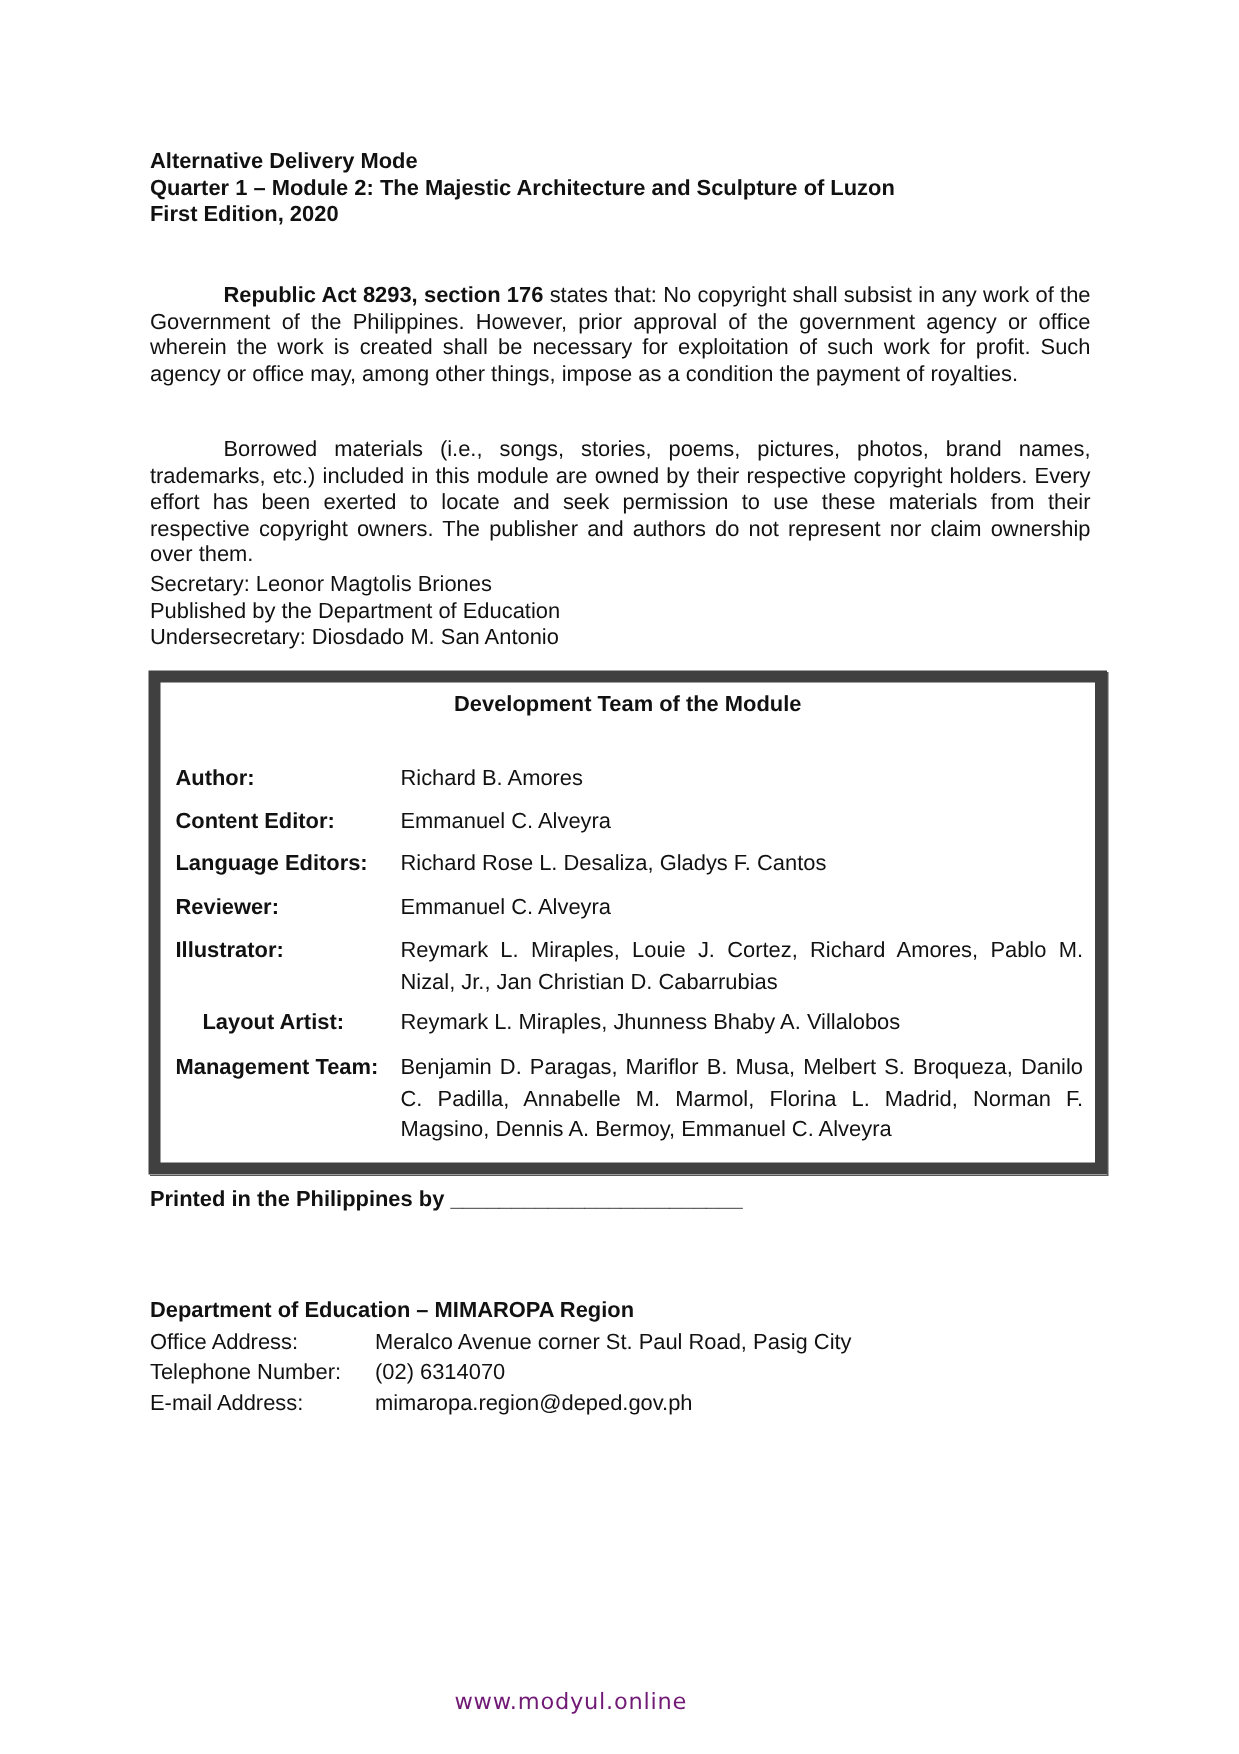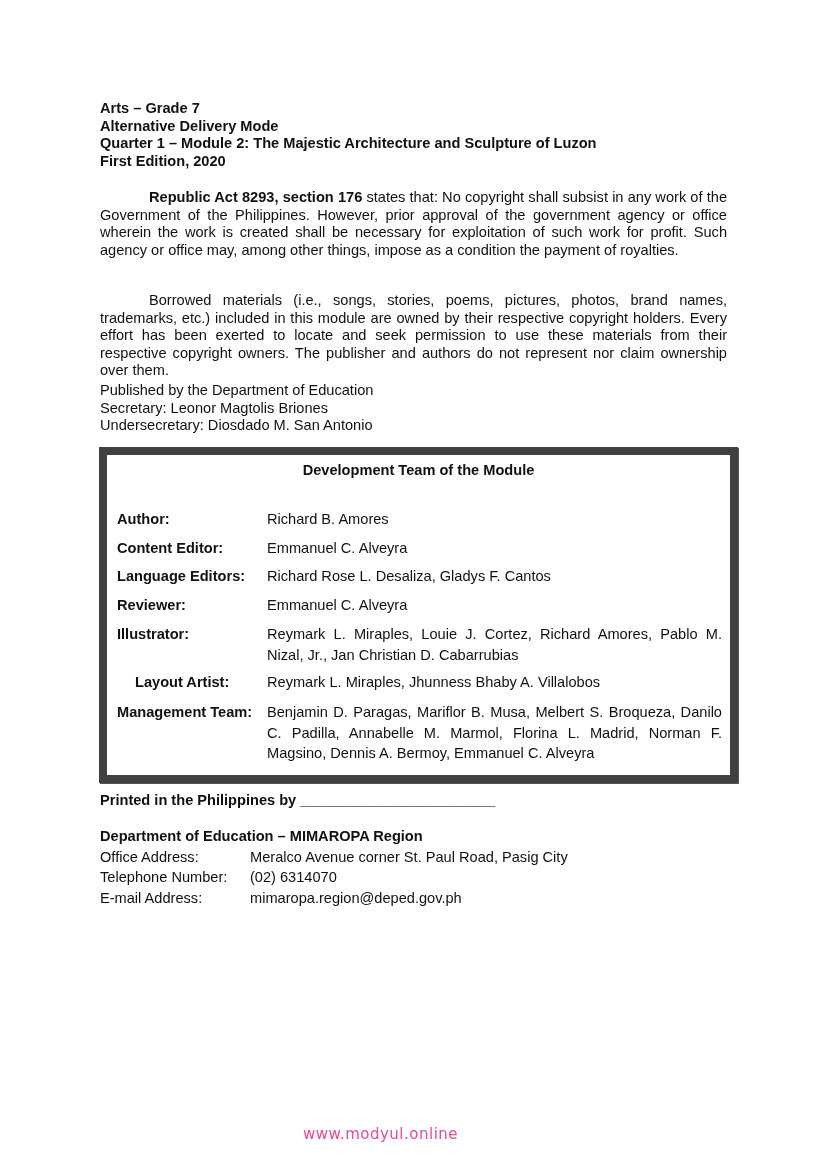--- a/index.html
+++ b/index.html
@@ -19,50 +19,49 @@
   .box {
     position: absolute; left: -1px; top: 447px; width: 623px; height: 320px;
     border: 8px solid #404040; box-shadow: 1px 1px 0 #555;
   }
   .box-title { position: absolute; top: 7px; left: 0; width: 100%; text-align: center; font-weight: bold; }
   .row { position: absolute; left: 10px; width: 606px; line-height: 20.5px; }
   .row .lbl { position: absolute; left: 0; font-weight: bold; white-space: nowrap; }
   .row .lbl.indented { left: 18px; }
   .row .val { position: absolute; left: 150px; width: 455px; text-align: justify; text-align-last: left; }
   .printed { position: absolute; top: 792px; left: 0; font-weight: bold; white-space: nowrap; }
-  .deped { position: absolute; top: 826px; left: 0; line-height: 20.5px; }
+  .deped { position: absolute; top: 864px; left: 0; line-height: 20.5px; }
   .deped .title { font-weight: bold; }
   .deped .line { position: relative; height: 20.5px; text-align: right; }
   .deped .line .k { position: absolute; left: 0; }
   .deped .line .v { position: absolute; left: 150px; white-space: nowrap; }
   .watermark {
     position: absolute; top: 1125px; left: 0; width: 761px; text-align: center;
-    color: #ec4899; font-size: 15px; letter-spacing: 0.5px;
+    color: #701a75; font-size: 15px; letter-spacing: 0.5px;
     font-family: "DejaVu Sans", sans-serif;
   }
 </style>
 </head>
 <body>
 
 <div class="page">
 
   <div class="header">
-    <div>Arts – Grade 7</div>
     <div>Alternative Delivery Mode</div>
     <div>Quarter 1 – Module 2: The Majestic Architecture and Sculpture of Luzon</div>
     <div>First Edition, 2020</div>
   </div>
 
   <div class="para p1"><span class="indent"></span><b>Republic Act 8293, section 176</b><span> states that: No copyright shall subsist in any work of the Government of the Philippines. However, prior approval of the government agency or office wherein the work is created shall be necessary for exploitation of such work for profit. Such agency or office may, among other things, impose as a condition the payment of royalties.</span></div>
 
   <div class="para p2"><span class="indent"></span><span>Borrowed materials (i.e., songs, stories, poems, pictures, photos, brand names, trademarks, etc.) included in this module are owned by their respective copyright holders. Every effort has been exerted to locate and seek permission to use these materials from their respective copyright owners. The publisher and authors do not represent nor claim ownership over them.</span></div>
 
   <div class="pub">
+    <div>Secretary: Leonor Magtolis Briones</div>
     <div>Published by the Department of Education</div>
-    <div>Secretary: Leonor Magtolis Briones</div>
     <div>Undersecretary: Diosdado M. San Antonio</div>
   </div>
 
   <div class="box">
     <div class="box-title">Development Team of the Module</div>
 
     <div class="row" style="top:54px;">
       <span class="lbl">Author:</span>
       <span class="val">Richard B. Amores</span>
     </div>

